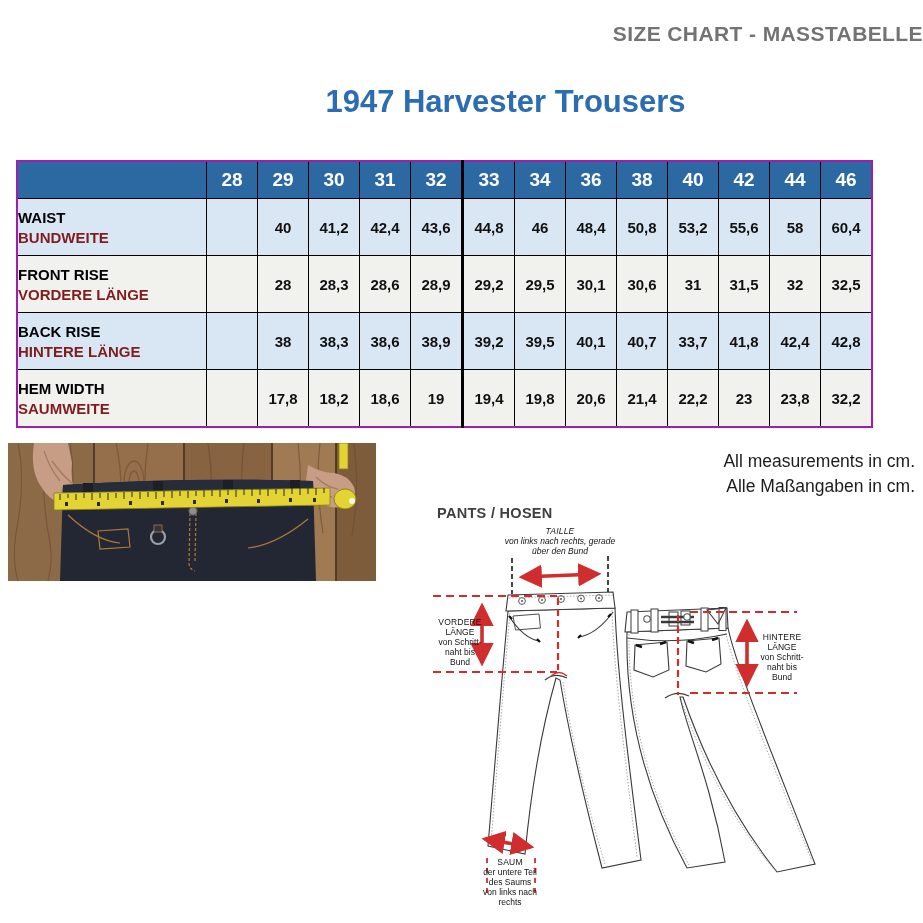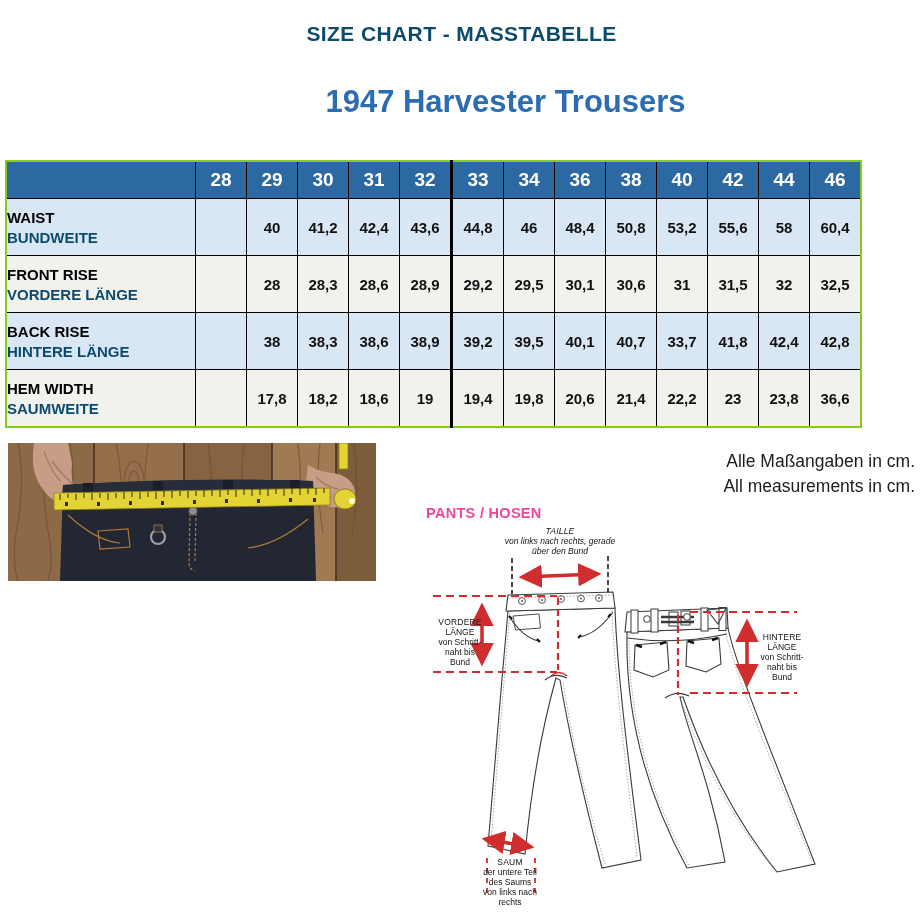--- a/index.html
+++ b/index.html
@@ -1,46 +1,46 @@
 <!DOCTYPE html>
 <html><head>
 <meta charset="utf-8">
 <style>
   html,body{margin:0;padding:0;background:#fff;}
   .canvas{position:relative;width:923px;height:923px;background:#ffffff;overflow:hidden;
           font-family:"Liberation Sans", sans-serif;}
 
   
-  .title-top{position:absolute;top:22px;left:0;width:100%;text-align:center;
-             font-size:21px;font-weight:bold;color:#0c4a6e;letter-spacing:.4px;}
+  .title-top{position:absolute;top:22px;left:0;width:100%;text-align:right;
+             font-size:21px;font-weight:bold;color:#737373;letter-spacing:.4px;}
   .title-product{position:absolute;top:84px;left:0;width:100%;text-align:center;
              font-size:31px;font-weight:bold;color:#2c6db2;padding-left:44px;}
 
   
-  table.size-table{position:absolute;left:5px;top:160px;border-collapse:collapse;
-                   table-layout:fixed;border:2px solid #84cc16;}
+  table.size-table{position:absolute;left:16px;top:160px;border-collapse:collapse;
+                   table-layout:fixed;border:2px solid #a21caf;}
   .size-table th,.size-table td{border:1.6px solid #000;padding:0;}
   .size-table th{background:#2c68a2;color:#fff;font-size:19px;font-weight:bold;
                  height:36px;text-align:center;}
   .size-table td{height:56px;font-size:15px;font-weight:bold;text-align:center;color:#111;}
   .size-table .label-col{width:188px;text-align:left;padding-left:0;}
   .size-table .num-col{width:50px;}
   .size-table tr.row-blue td{background:#d9e7f4;}
   .size-table tr.row-off td{background:#f1f1ee;}
   .size-table .thick-left{border-left-width:3px;}
   .lbl-en{font-size:15px;font-weight:bold;color:#000;line-height:20px;margin-top:2px;}
-  .lbl-de{font-size:15px;font-weight:bold;color:#0c4a6e;line-height:20px;}
+  .lbl-de{font-size:15px;font-weight:bold;color:#7f1d1d;line-height:20px;}
 
   
   .units-note{position:absolute;top:449px;right:8px;text-align:right;font-size:17.5px;
               color:#1c1c1c;line-height:25px;}
 
   
-  .pants-heading{position:absolute;left:426px;top:505px;font-size:14.5px;font-weight:600;
-                 color:#ec4899;letter-spacing:.3px;}
+  .pants-heading{position:absolute;left:437px;top:505px;font-size:14.5px;font-weight:600;
+                 color:#404040;letter-spacing:.3px;}
   .diag-label{position:absolute;font-size:8.5px;line-height:10px;color:#131313;
               text-align:center;}
   .diag-label div:first-child{letter-spacing:.2px;}
   #taille-label{left:480px;top:526px;width:160px;font-style:italic;}
   #vordere-label{left:434px;top:617px;width:52px;}
   #hintere-label{left:750px;top:632px;width:64px;}
   #saum-label{left:471px;top:857px;width:78px;}
 
   .photo-wrap{position:absolute;left:8px;top:443px;width:368px;height:138px;}
   .diagram-wrap{position:absolute;left:425px;top:520px;width:470px;height:403px;}
@@ -140,21 +140,21 @@
           <td class="num-col">18,2</td>
           <td class="num-col">18,6</td>
           <td class="num-col">19</td>
           <td class="num-col thick-left">19,4</td>
           <td class="num-col">19,8</td>
           <td class="num-col">20,6</td>
           <td class="num-col">21,4</td>
           <td class="num-col">22,2</td>
           <td class="num-col">23</td>
           <td class="num-col">23,8</td>
-          <td class="num-col">36,6</td>
+          <td class="num-col">32,2</td>
         </tr>
       </tbody>
   </table>
 
   <div class="photo-wrap">
     <svg width="368" height="138" viewBox="0 0 368 138">
 
       <rect x="0" y="0" width="368" height="138" fill="#8d6a47"></rect>
       <rect x="86" y="0" width="90" height="138" fill="#956f4b"></rect>
       <rect x="176" y="0" width="88" height="138" fill="#876342"></rect>
@@ -265,22 +265,22 @@
             <rect x="217" y="56" width="3" height="4"></rect>
           <rect x="249" y="56" width="3" height="4"></rect>
             <rect x="281" y="55" width="3" height="4"></rect>
           <rect x="305" y="55" width="3" height="4"></rect>
         </g>
       </g>
     </svg>
   </div>
 
   <div class="units-note">
+    <div>All measurements in cm.</div>
     <div>Alle Maßangaben in cm.</div>
-    <div>All measurements in cm.</div>
   </div>
 
   <div class="pants-heading">PANTS / HOSEN</div>
 
   <div class="diagram-wrap">
     <svg width="470" height="403" viewBox="0 0 470 403">
       <defs>
         <marker id="ra" viewBox="0 0 10 10" refX="8.5" refY="5" markerWidth="6.5" markerHeight="6.5" orient="auto-start-reverse">
           <path d="M0,0 L10,5 L0,10 Z" fill="#d02e2e"></path>
         </marker>

